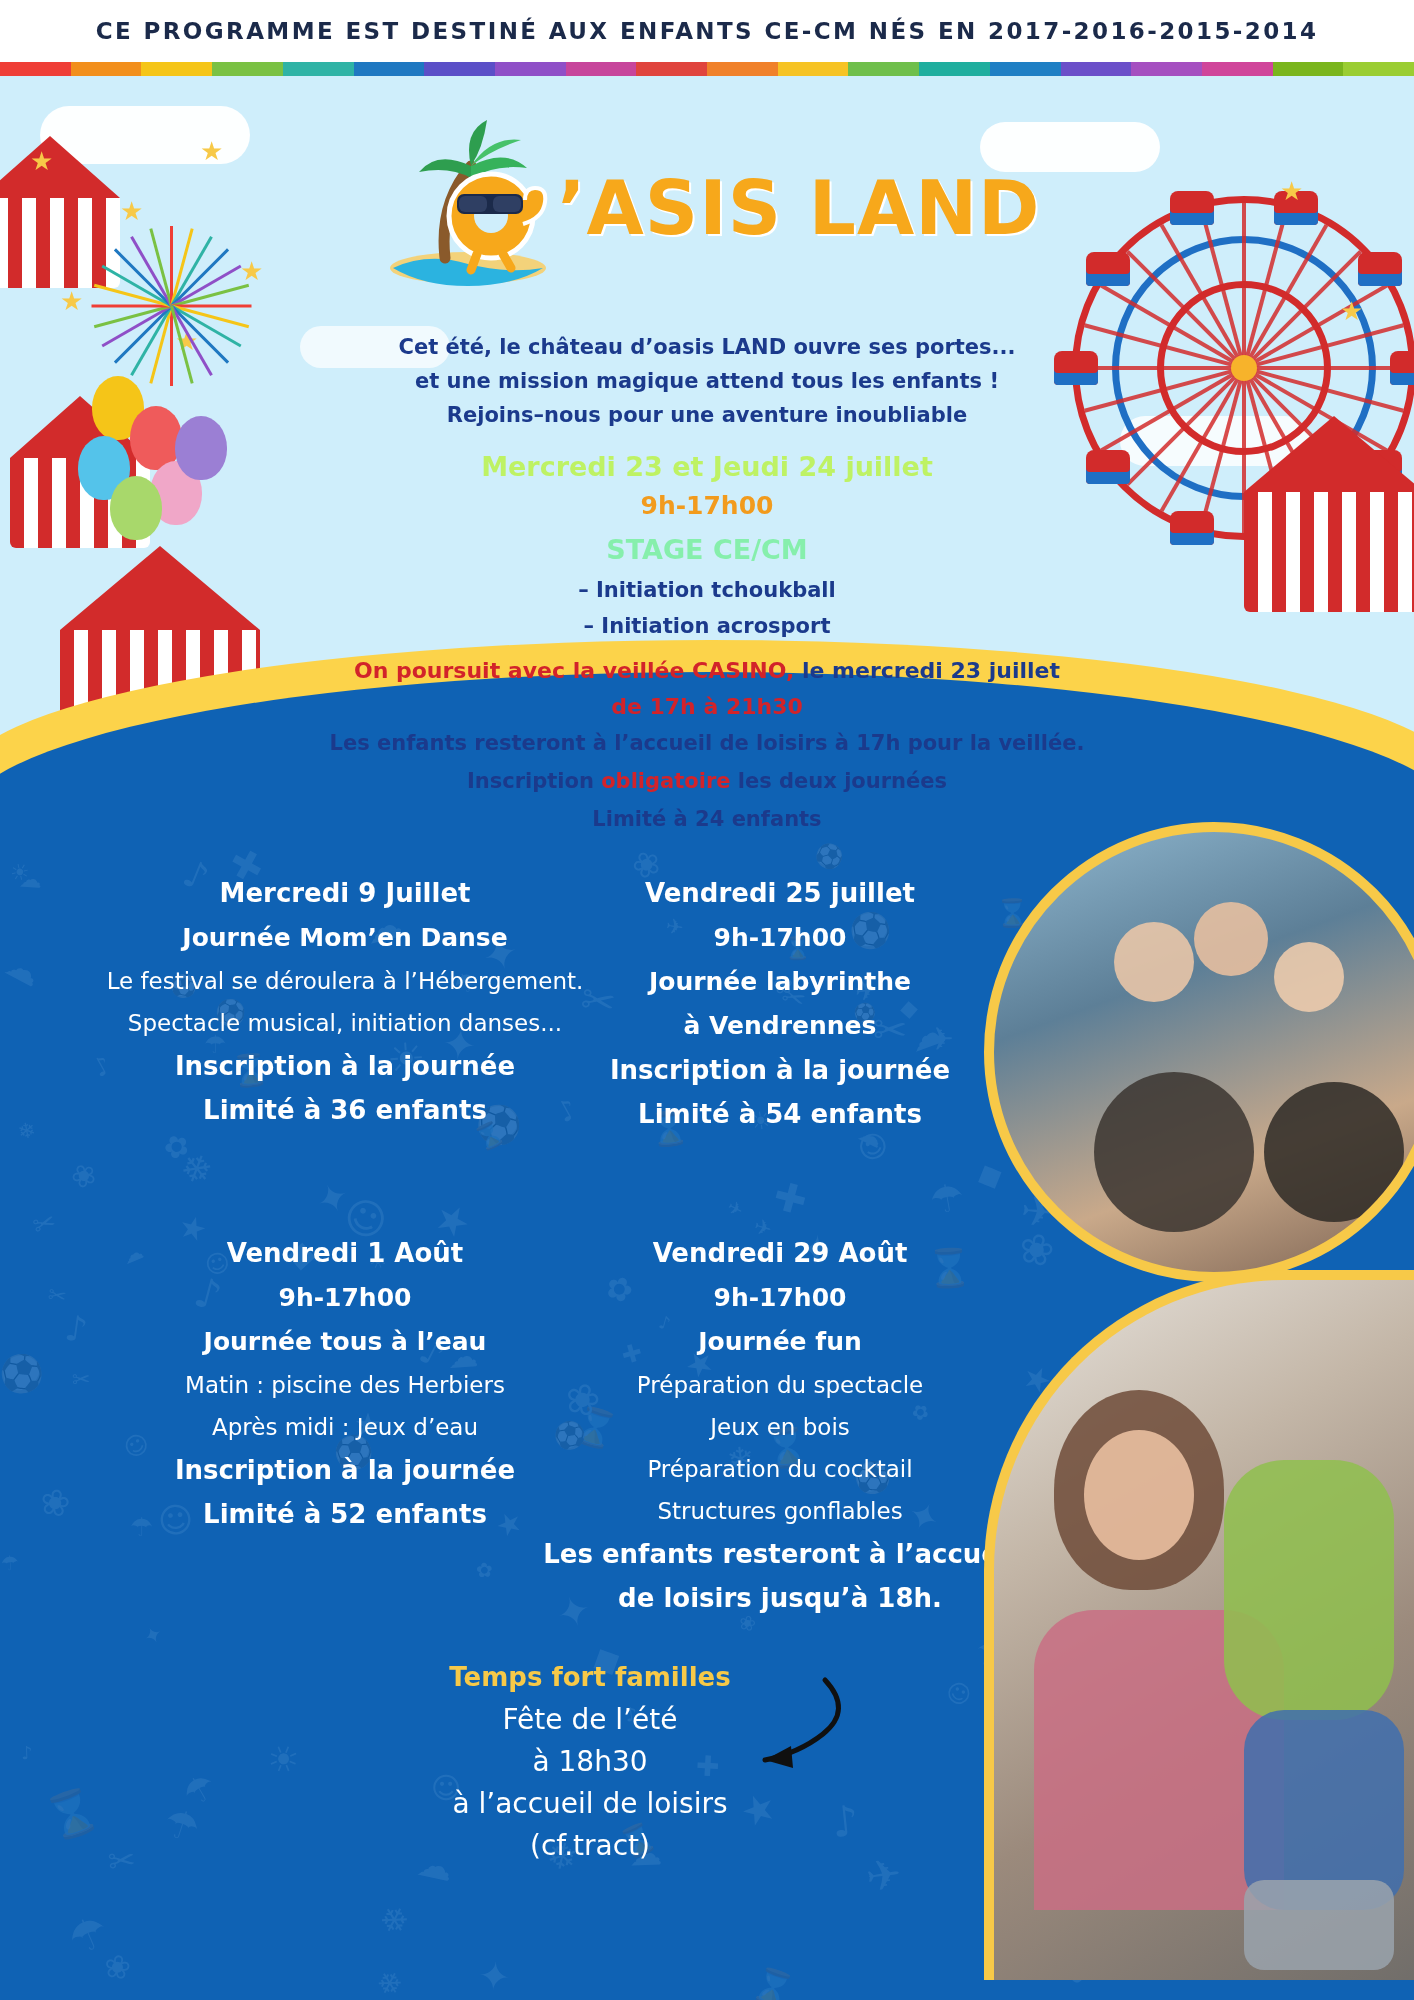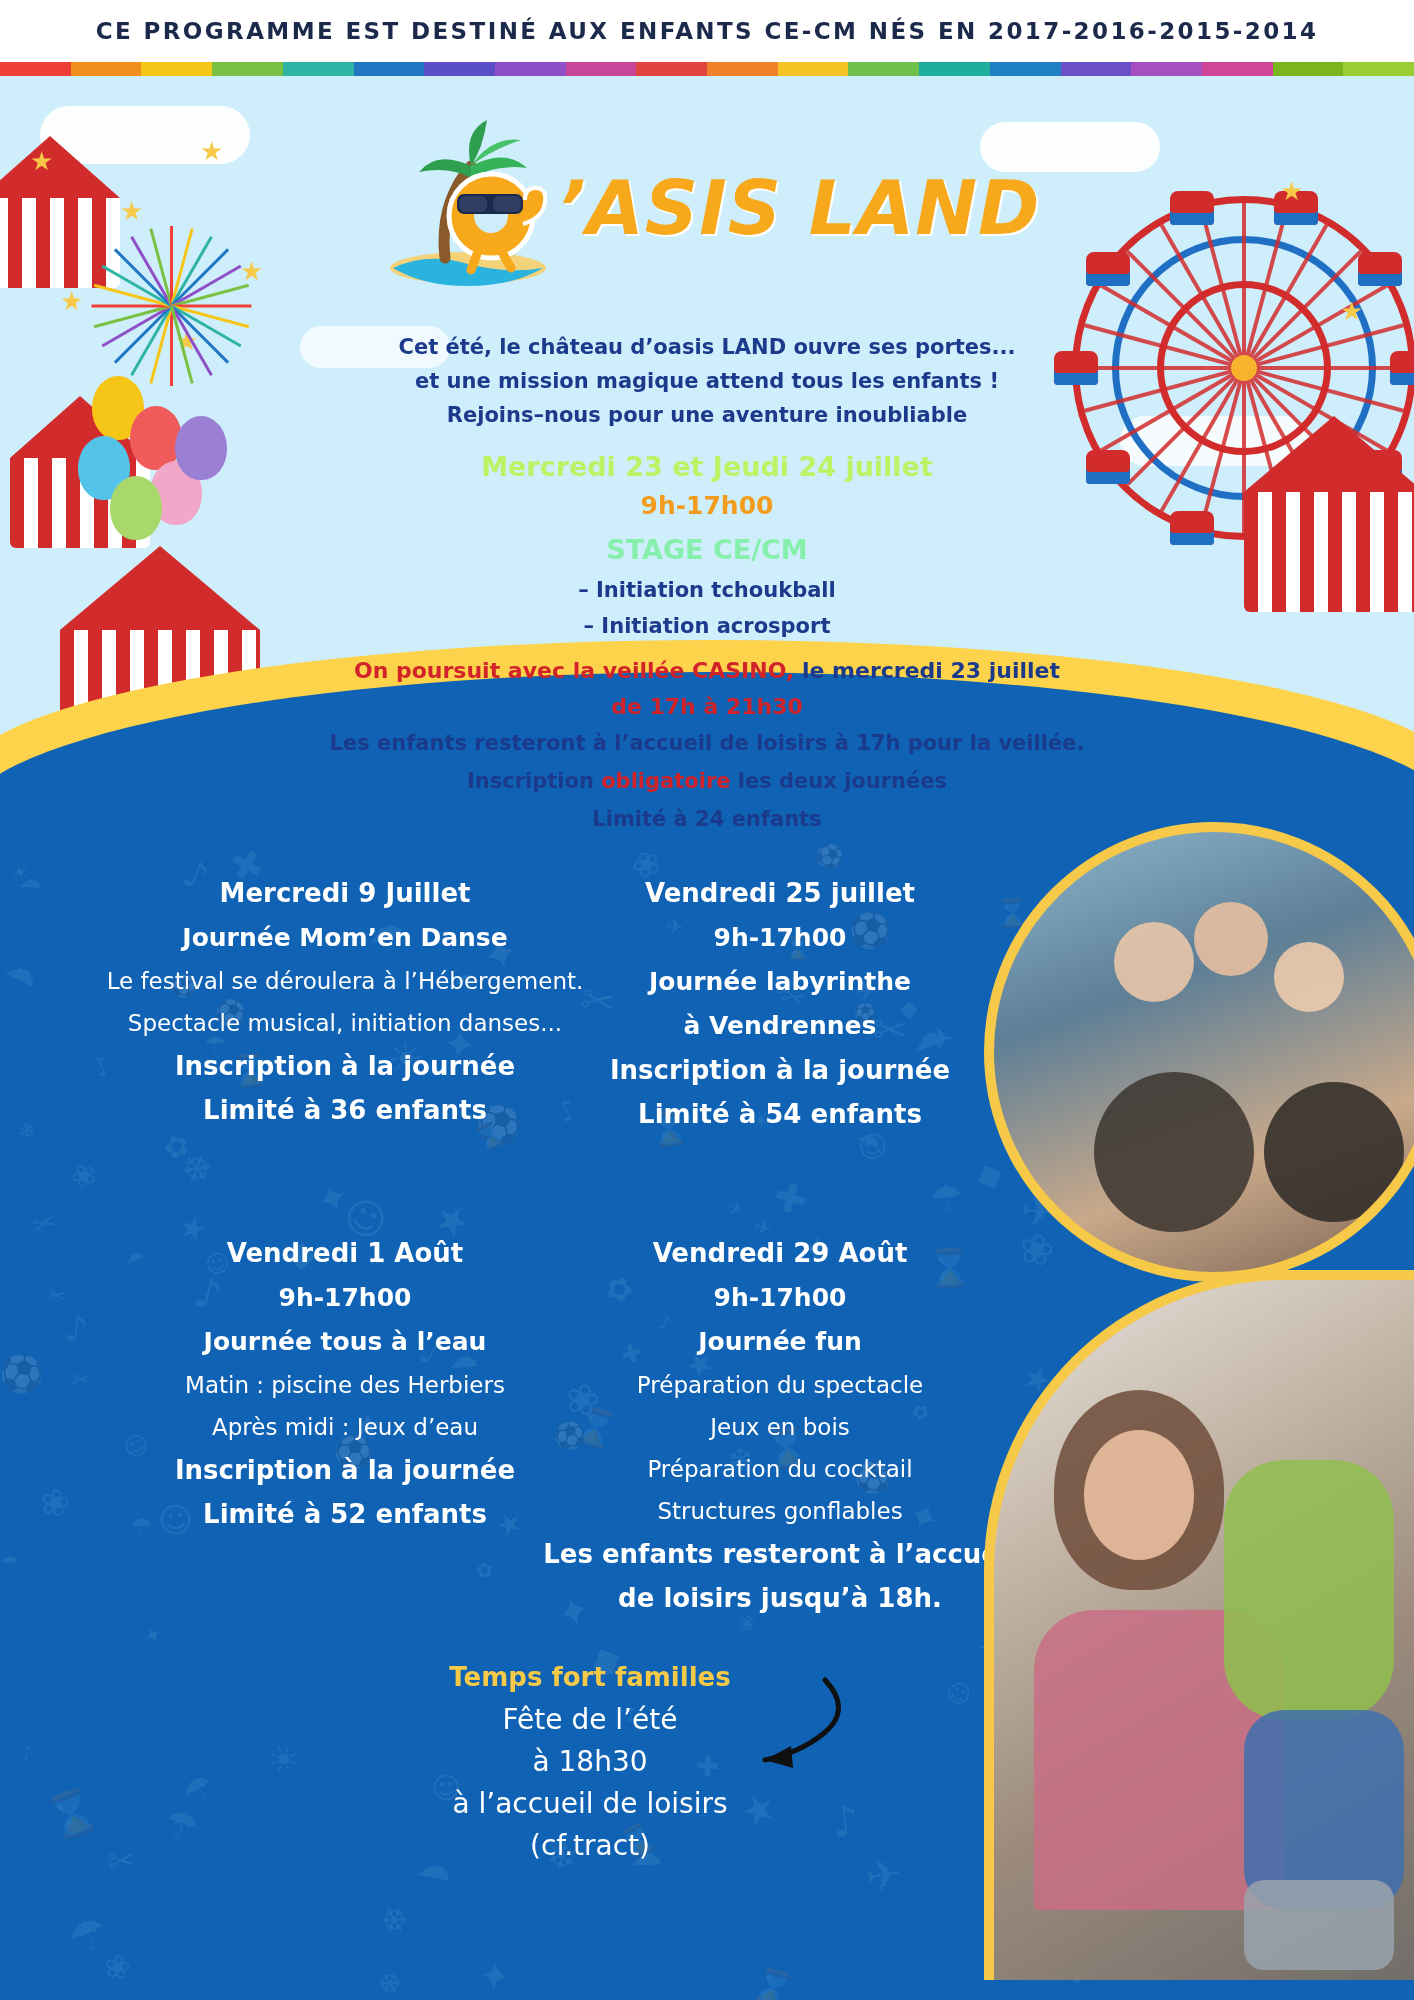--- a/index.html
+++ b/index.html
@@ -183,21 +183,20 @@
     left: 0; top: 108px;
     width: 1414px;
     text-align: center;
     z-index: 5;
   }
   .logo-row {
     display: inline-flex;
     align-items: center;
     justify-content: center;
     gap: 0;
-    font-style: italic;
   }
   .logo-mark {
     position: relative;
     width: 190px;
     height: 190px;
   }
   .logo-text {
     font-family: "DejaVu Sans", sans-serif;
     font-weight: bold;
     font-size: 74px;

